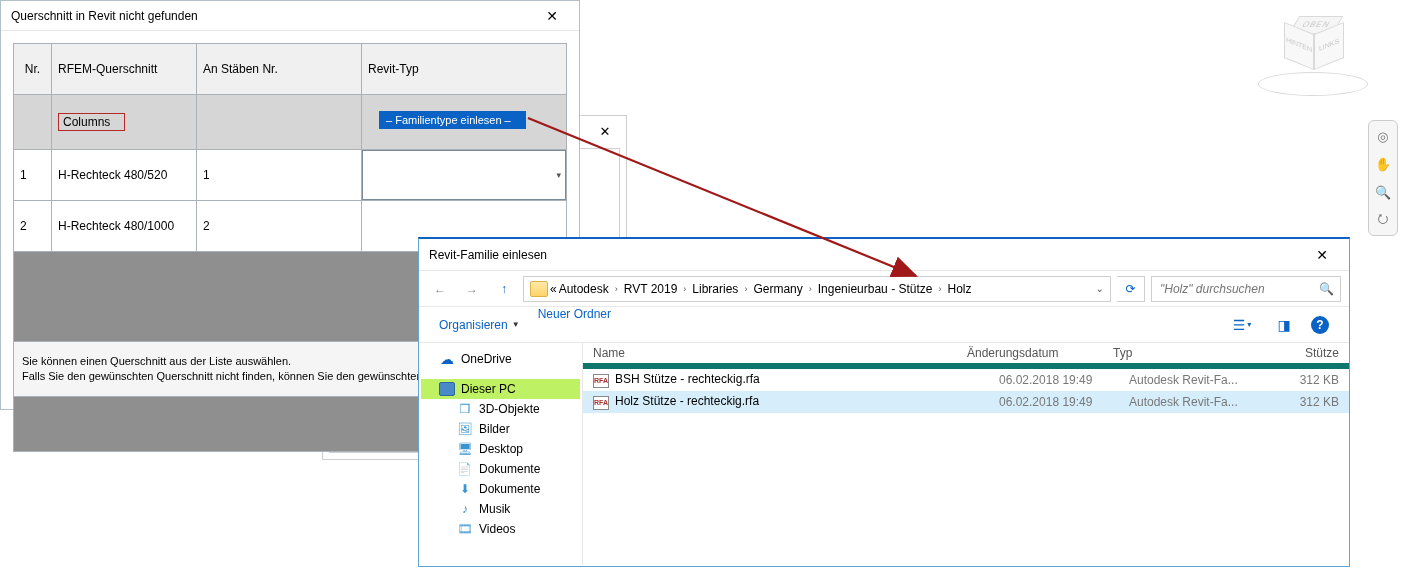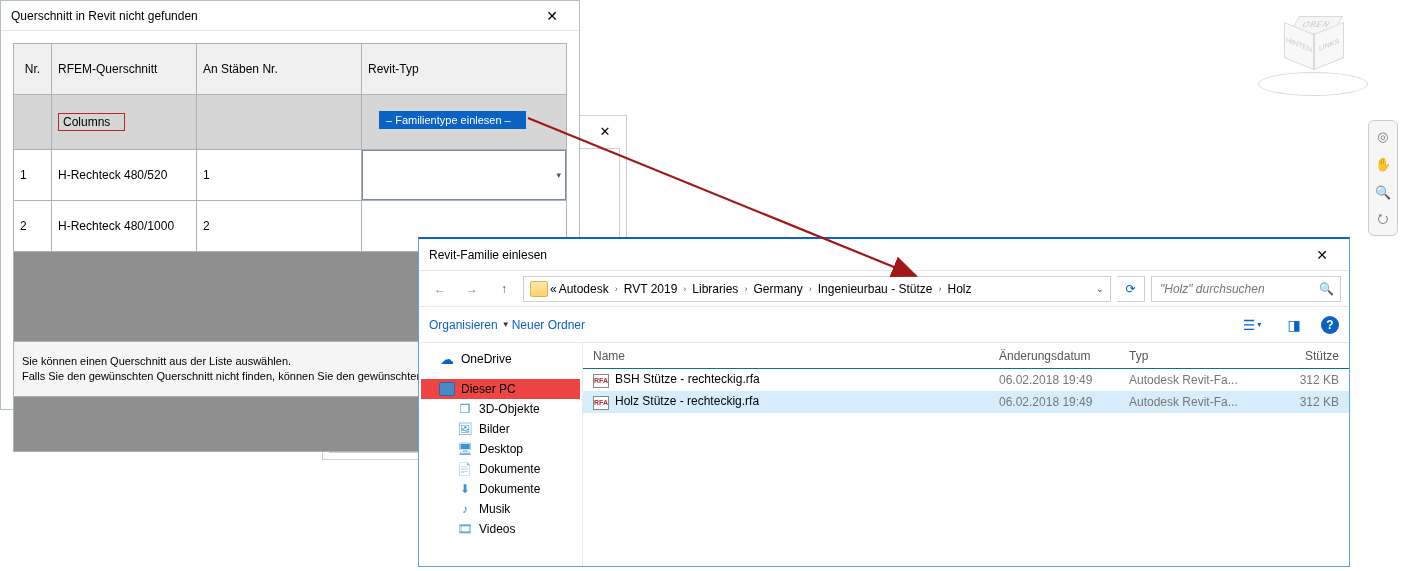--- a/index.html
+++ b/index.html
@@ -41,38 +41,38 @@
   .navbtn { width:26px; height:26px; display:flex; align-items:center; justify-content:center; color:#888; border-radius:3px;}
   .navbtn.on { color:#0a62c4; }
   .folder-ico { width:18px; height:16px; background:linear-gradient(#ffe9a8,#ffd36b); border:1px solid #d9b24a; border-radius:2px;}
   .crumbs { flex:1; display:flex; align-items:center; gap:2px; height:26px; border:1px solid #cfcfcf; padding:0 6px; font-size:12px;}
   .crumbs span { white-space:nowrap; }
   .crumbs .sep { color:#555; font-size:9px; padding:0 4px;}
   .crumbs .chev2 { margin-left:auto; font-size:10px; color:#555;}
   .refresh { width:28px; height:26px; border:1px solid #cfcfcf; display:flex; align-items:center; justify-content:center; color:#0a62c4; border-left:none;}
   .searchbox { width:190px; height:26px; border:1px solid #cfcfcf; display:flex; align-items:center; padding:0 6px; color:#888; font-style:italic;}
   .searchbox input { border:none; outline:none; flex:1; font-size:12px; font-style:italic; color:#888; background:transparent;}
-  .dlg2-tools { height:36px; display:flex; align-items:center; padding:0 10px; gap:2px; border-bottom:1px solid #e8e8e8;}
+  .dlg2-tools { height:36px; display:flex; padding:0 20px; gap:18px; border-bottom:1px solid #e8e8e8;}
   .drop { display:flex; align-items:center; gap:4px; color:#0a62c4;}
   .drop .tri { font-size:8px; color:#333;}
   .tools-right { margin-left:auto; display:flex; align-items:center; gap:12px;}
   .toolico { width:30px; height:22px; display:flex; align-items:center; justify-content:center; color:#0a62c4; font-size:14px;}
   .helpico { width:18px; height:18px; border-radius:50%; background:#0a62c4; color:#fff; display:flex; align-items:center; justify-content:center; font-size:12px; font-weight:bold;}
   .dlg2-main { flex:1; display:flex; overflow:hidden;}
   .tree { width:164px; border-right:1px solid #e8e8e8; overflow:auto; padding:6px 2px;}
   .tree-row { display:flex; align-items:center; gap:6px; padding:3px 4px 3px 18px; cursor:default;}
   .tree-row.indent { padding-left:36px;}
-  .tree-row.sel { background:#ef4444;}
+  .tree-row.sel { background:#bef264;}
   .ico { width:16px; height:14px; display:inline-flex; align-items:center; justify-content:center;}
   .ico-pc { width:16px; height:14px; background:#4a89c7; border:1px solid #2f68a0; border-radius:2px;}
   .ico-onedrive { color:#0a62c4; font-size:14px;}
   .ico-img { color:#3a94d0;}
   .ico-note { color:#3a94d0;}
   .filelist { flex:1; display:flex; flex-direction:column;}
-  .fl-head { display:flex; height:26px; align-items:center; border-bottom:1px solid #0f766e; padding:0 10px; color:#555;}
+  .fl-head { display:flex; height:26px; align-items:center; border-bottom:6px solid #0f766e; padding:0 10px; color:#555;gap:16px;}
   .c-name { flex:1; }
   .c-date { width:130px; }
   .c-type { width:130px; }
   .c-size { width:80px; text-align:right;}
   .fl-row { display:flex; height:22px; align-items:center; padding:0 10px; font-size:12px;}
   .fl-row.sel { background:#d6eefb; }
   .rfa-ico { width:16px; height:14px; margin-right:6px; display:inline-flex; align-items:center; justify-content:center; border:1px solid #888; background:#fff; font-size:7px; color:#a33; font-weight:bold;}
 
   
   .viewcube { position:absolute; right:30px; top:8px; width:120px; height:90px; opacity:.55; color:#999;}

